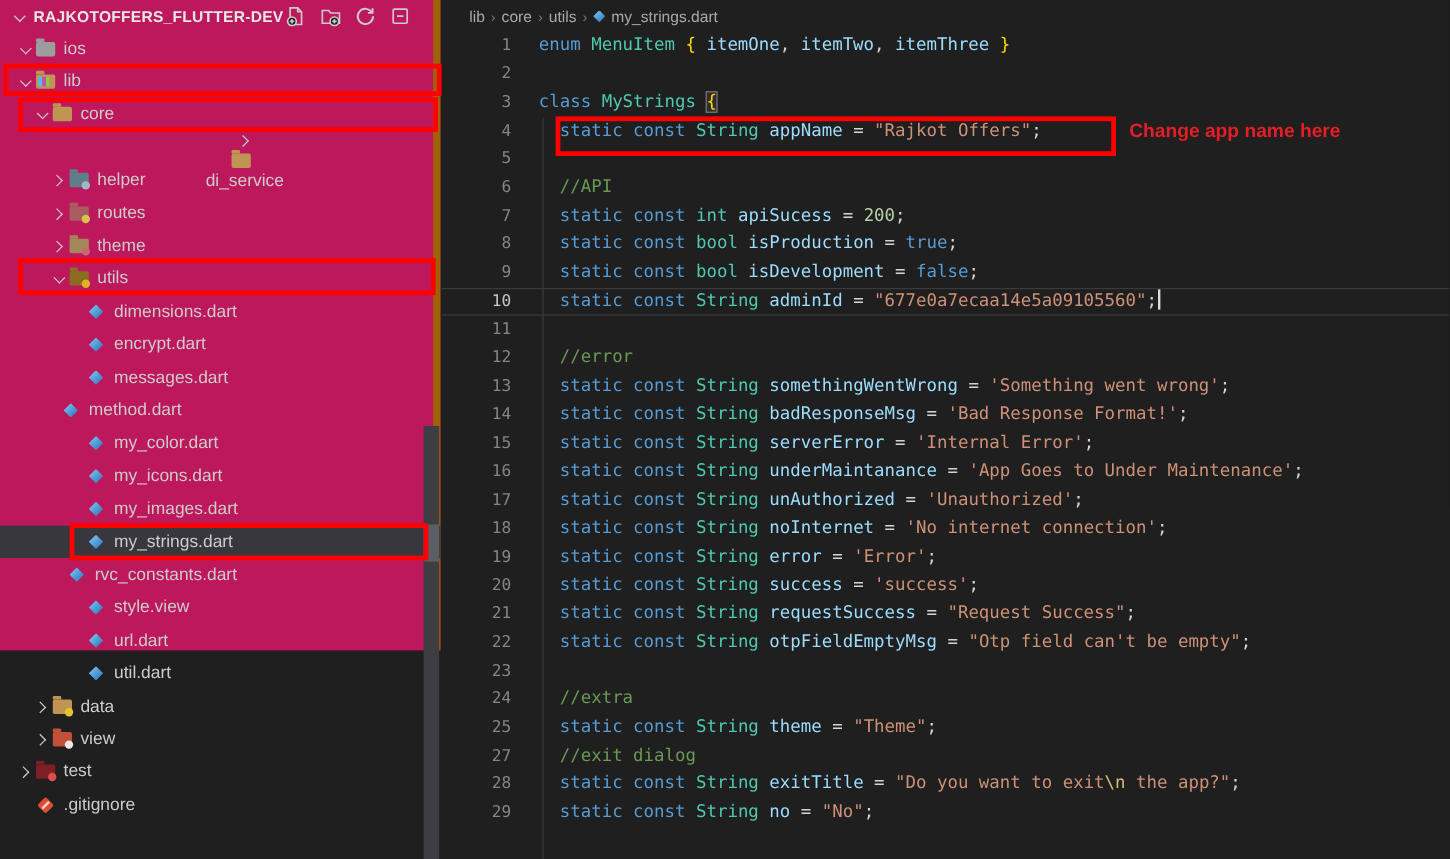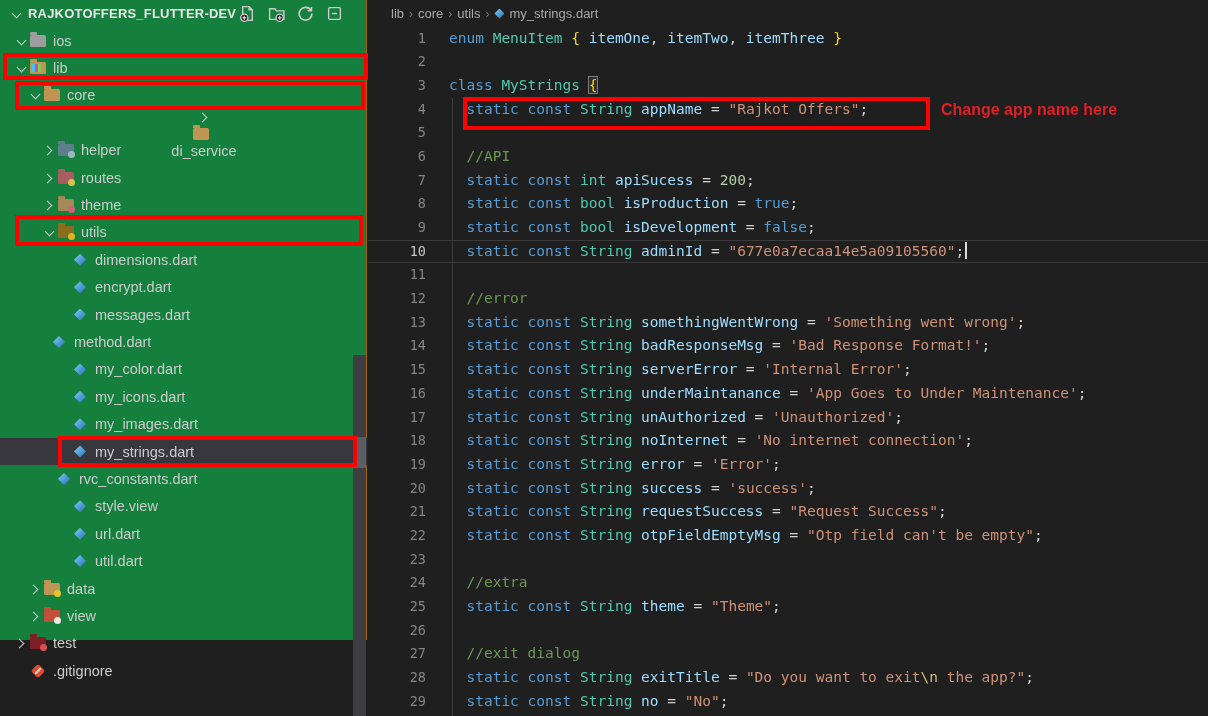--- a/index.html
+++ b/index.html
@@ -1,22 +1,22 @@
 <!DOCTYPE html>
 <html><head>
 <meta charset="utf-8">
 <style>
   * { margin:0; padding:0; box-sizing:border-box; }
   html,body { width:1208px; height:716px; overflow:hidden; background:#1f1f1f;
               font-family:"Liberation Sans", sans-serif; }
   #stage { position:relative; width:1208px; height:716px; background:#1f1f1f; }
 
   
-  .sidebar { position:absolute; left:0; top:0; width:367px; height:640px;
-             background:#15803d; border-right:1px solid #a16207; color:#cccccc; }
+  .sidebar { position:absolute; left:0; top:0; width:367px; height:542px;
+             background:#be185d; border-right:6px solid #a16207; color:#cccccc; }
   .explorer-header { display:flex; align-items:center; height:27px; padding:0 6px 0 8px; }
   .explorer-header .chev { margin-right:4px; }
   .explorer-title { font-size:13px; font-weight:bold; color:#e7e7e7; letter-spacing:.2px;
                     white-space:nowrap; flex:0 0 auto; }
   .header-actions { display:flex; gap:9px; margin-left:auto; padding-right:16px; }
   .hicon { width:20px; height:20px; display:flex; align-items:center; justify-content:center;
            cursor:pointer; border-radius:3px; }
   .hicon svg { stroke:#cccccc; fill:none; stroke-width:1.3; }
 
   .tree { position:absolute; top:27px; left:0; width:367px; }
@@ -367,21 +367,20 @@
         <div class="cline"><span class="ln">16</span><span class="lc"><span class="tk-pl">  </span><span class="tk-kw">static</span><span class="tk-pl"> </span><span class="tk-kw">const</span><span class="tk-pl"> </span><span class="tk-ty">String</span><span class="tk-pl"> </span><span class="tk-id">underMaintanance</span><span class="tk-pl"> = </span><span class="tk-str">'App Goes to Under Maintenance'</span><span class="tk-pl">;</span></span></div>
         <div class="cline"><span class="ln">17</span><span class="lc"><span class="tk-pl">  </span><span class="tk-kw">static</span><span class="tk-pl"> </span><span class="tk-kw">const</span><span class="tk-pl"> </span><span class="tk-ty">String</span><span class="tk-pl"> </span><span class="tk-id">unAuthorized</span><span class="tk-pl"> = </span><span class="tk-str">'Unauthorized'</span><span class="tk-pl">;</span></span></div>
         <div class="cline"><span class="ln">18</span><span class="lc"><span class="tk-pl">  </span><span class="tk-kw">static</span><span class="tk-pl"> </span><span class="tk-kw">const</span><span class="tk-pl"> </span><span class="tk-ty">String</span><span class="tk-pl"> </span><span class="tk-id">noInternet</span><span class="tk-pl"> = </span><span class="tk-str">'No internet connection'</span><span class="tk-pl">;</span></span></div>
         <div class="cline"><span class="ln">19</span><span class="lc"><span class="tk-pl">  </span><span class="tk-kw">static</span><span class="tk-pl"> </span><span class="tk-kw">const</span><span class="tk-pl"> </span><span class="tk-ty">String</span><span class="tk-pl"> </span><span class="tk-id">error</span><span class="tk-pl"> = </span><span class="tk-str">'Error'</span><span class="tk-pl">;</span></span></div>
         <div class="cline"><span class="ln">20</span><span class="lc"><span class="tk-pl">  </span><span class="tk-kw">static</span><span class="tk-pl"> </span><span class="tk-kw">const</span><span class="tk-pl"> </span><span class="tk-ty">String</span><span class="tk-pl"> </span><span class="tk-id">success</span><span class="tk-pl"> = </span><span class="tk-str">'success'</span><span class="tk-pl">;</span></span></div>
         <div class="cline"><span class="ln">21</span><span class="lc"><span class="tk-pl">  </span><span class="tk-kw">static</span><span class="tk-pl"> </span><span class="tk-kw">const</span><span class="tk-pl"> </span><span class="tk-ty">String</span><span class="tk-pl"> </span><span class="tk-id">requestSuccess</span><span class="tk-pl"> = </span><span class="tk-str">"Request Success"</span><span class="tk-pl">;</span></span></div>
         <div class="cline"><span class="ln">22</span><span class="lc"><span class="tk-pl">  </span><span class="tk-kw">static</span><span class="tk-pl"> </span><span class="tk-kw">const</span><span class="tk-pl"> </span><span class="tk-ty">String</span><span class="tk-pl"> </span><span class="tk-id">otpFieldEmptyMsg</span><span class="tk-pl"> = </span><span class="tk-str">"Otp field can't be empty"</span><span class="tk-pl">;</span></span></div>
         <div class="cline"><span class="ln">23</span><span class="lc"></span></div>
         <div class="cline"><span class="ln">24</span><span class="lc"><span class="tk-pl">  </span><span class="tk-cm">//extra</span></span></div>
         <div class="cline"><span class="ln">25</span><span class="lc"><span class="tk-pl">  </span><span class="tk-kw">static</span><span class="tk-pl"> </span><span class="tk-kw">const</span><span class="tk-pl"> </span><span class="tk-ty">String</span><span class="tk-pl"> </span><span class="tk-id">theme</span><span class="tk-pl"> = </span><span class="tk-str">"Theme"</span><span class="tk-pl">;</span></span></div>
-        <div class="cline"><span class="ln">26</span><span class="lc"></span></div>
         <div class="cline"><span class="ln">27</span><span class="lc"><span class="tk-pl">  </span><span class="tk-cm">//exit dialog</span></span></div>
         <div class="cline"><span class="ln">28</span><span class="lc"><span class="tk-pl">  </span><span class="tk-kw">static</span><span class="tk-pl"> </span><span class="tk-kw">const</span><span class="tk-pl"> </span><span class="tk-ty">String</span><span class="tk-pl"> </span><span class="tk-id">exitTitle</span><span class="tk-pl"> = </span><span class="tk-str">"Do you want to exit</span><span class="tk-esc">\n</span><span class="tk-str"> the app?"</span><span class="tk-pl">;</span></span></div>
         <div class="cline"><span class="ln">29</span><span class="lc"><span class="tk-pl">  </span><span class="tk-kw">static</span><span class="tk-pl"> </span><span class="tk-kw">const</span><span class="tk-pl"> </span><span class="tk-ty">String</span><span class="tk-pl"> </span><span class="tk-id">no</span><span class="tk-pl"> = </span><span class="tk-str">"No"</span><span class="tk-pl">;</span></span></div>
       </div>
   </div>
 
   <div class="cur-line" style="top:239.8px;"></div>
 
   <div class="indent-guide" style="left:452px; top:97.6px; height:618px;"></div>
 

